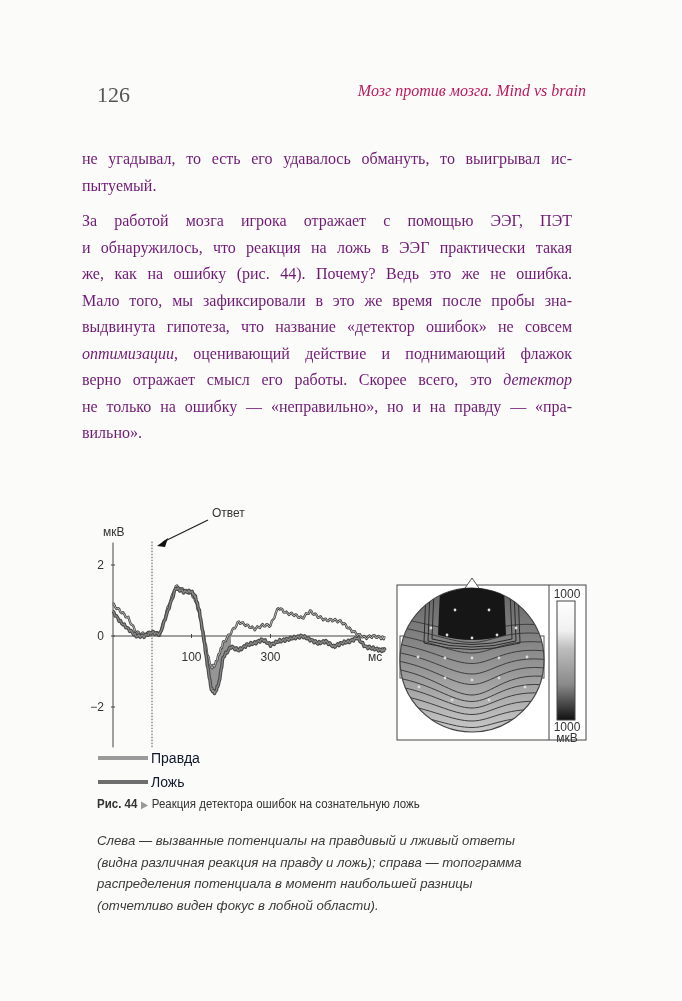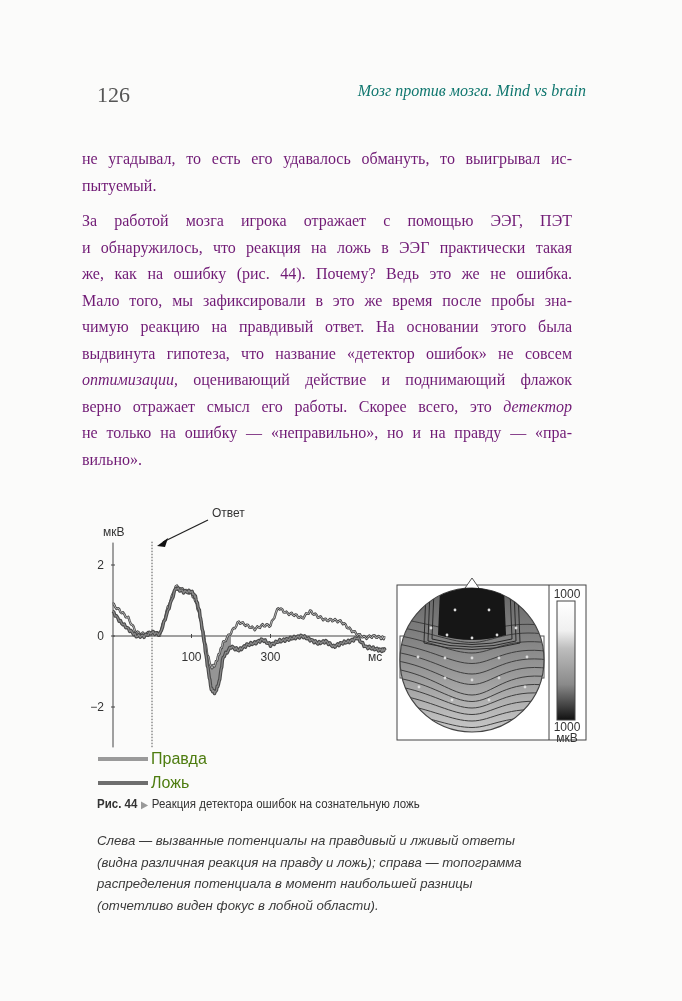--- a/index.html
+++ b/index.html
@@ -1,31 +1,31 @@
 <!DOCTYPE html>
 <html><head>
 <meta charset="utf-8">
 <style>
   html, body { margin: 0; padding: 0; }
   body {
     width: 682px; height: 1001px; background: #fbfbfa; position: relative; overflow: hidden;
     font-family: "DejaVu Serif", "Liberation Serif", serif; color: #2a2a2a;
   }
   .header-page { position: absolute; left: 97px; top: 82px; font-size: 22px; color: #555; font-family: "Liberation Serif", serif; }
-  .header-title { position: absolute; right: 96px; top: 82px; font-size: 16px; color: #0f766e; font-style: italic; font-family: "Liberation Serif", serif; }
+  .header-title { position: absolute; right: 96px; top: 82px; font-size: 16px; color: #be185d; font-style: italic; font-family: "Liberation Serif", serif; }
   .body-text {
     position: absolute; left: 82px; width: 490px; font-size: 16px; line-height: 26.5px;
     font-family: "Liberation Serif", serif; text-align: justify; color: #701a75;
   }
   .p1 { top: 146px; }
   .p2 { top: 208px; }
   .line { display: block; white-space: nowrap; text-align-last: justify; }
   .line.last { text-align-last: left; font-family: Liberation Serif, serif; }
   .figure-svg { position: absolute; left: 0; top: 490px; }
-  .legend { position: absolute; left: 98px; font-family: "Liberation Sans", sans-serif; font-size: 16px; color: #4d7c0f; display:flex; align-items:center; }
+  .legend { position: absolute; left: 98px; font-family: "Liberation Sans", sans-serif; font-size: 14px; color: #0f172a; display:flex; align-items:center; }
   .legend .swatch { width: 50px; height: 4px; margin-right: 3px; }
   .caption-title { position: absolute; left: 97px; top: 797px; font-family: "Liberation Sans", sans-serif; font-size: 12.5px; color: #333; transform: scaleX(0.92); transform-origin: left; white-space: nowrap; }
   .caption-title .fig-num { font-weight: bold; }
   .caption-title .arrow { color: #999; font-size: 10px; margin: 0 4px; }
   .caption-text { position: absolute; left: 97px; top: 830px; width: 480px; font-family: "Liberation Sans", sans-serif; font-style: italic; font-size: 13.2px; line-height: 21.5px; color: #3a3a3a; }
   .caption-text .cl { display:block; white-space: nowrap; }
   .ax-text { font-family: "Liberation Sans", sans-serif; font-size: 12px; fill: #333; }
 </style>
 </head>
 <body>
@@ -36,21 +36,20 @@
 <div class="body-text p1">
   <span class="line">не угадывал, то есть его удавалось обмануть, то выигрывал ис-</span>
   <span class="line last">пытуемый.</span>
 </div>
 
 <div class="body-text p2">
   <span class="line">За работой мозга игрока отражает с помощью ЭЭГ, ПЭТ</span>
   <span class="line">и обнаружилось, что реакция на ложь в ЭЭГ практически такая</span>
   <span class="line">же, как на ошибку (рис. 44). Почему? Ведь это же не ошибка.</span>
   <span class="line">Мало того, мы зафиксировали в это же время после пробы зна-</span>
-  <span class="line">чимую реакцию на правдивый ответ. На основании этого была</span>
   <span class="line">выдвинута гипотеза, что название «детектор ошибок» не совсем</span>
   <span class="line"><i>оптимизации</i><span>, оценивающий действие и поднимающий флажок</span></span>
   <span class="line"><span>верно отражает смысл его работы. Скорее всего, это </span><i>детектор</i></span>
   <span class="line">не только на ошибку — «неправильно», но и на правду — «пра-</span>
   <span class="line last">вильно».</span>
 </div>
 
 <svg class="figure-svg" width="682" height="260">
   <g id="erp">
       <line x1="113" y1="52.60000000000001" x2="113" y2="257.4" stroke="#444" stroke-width="1"></line>

